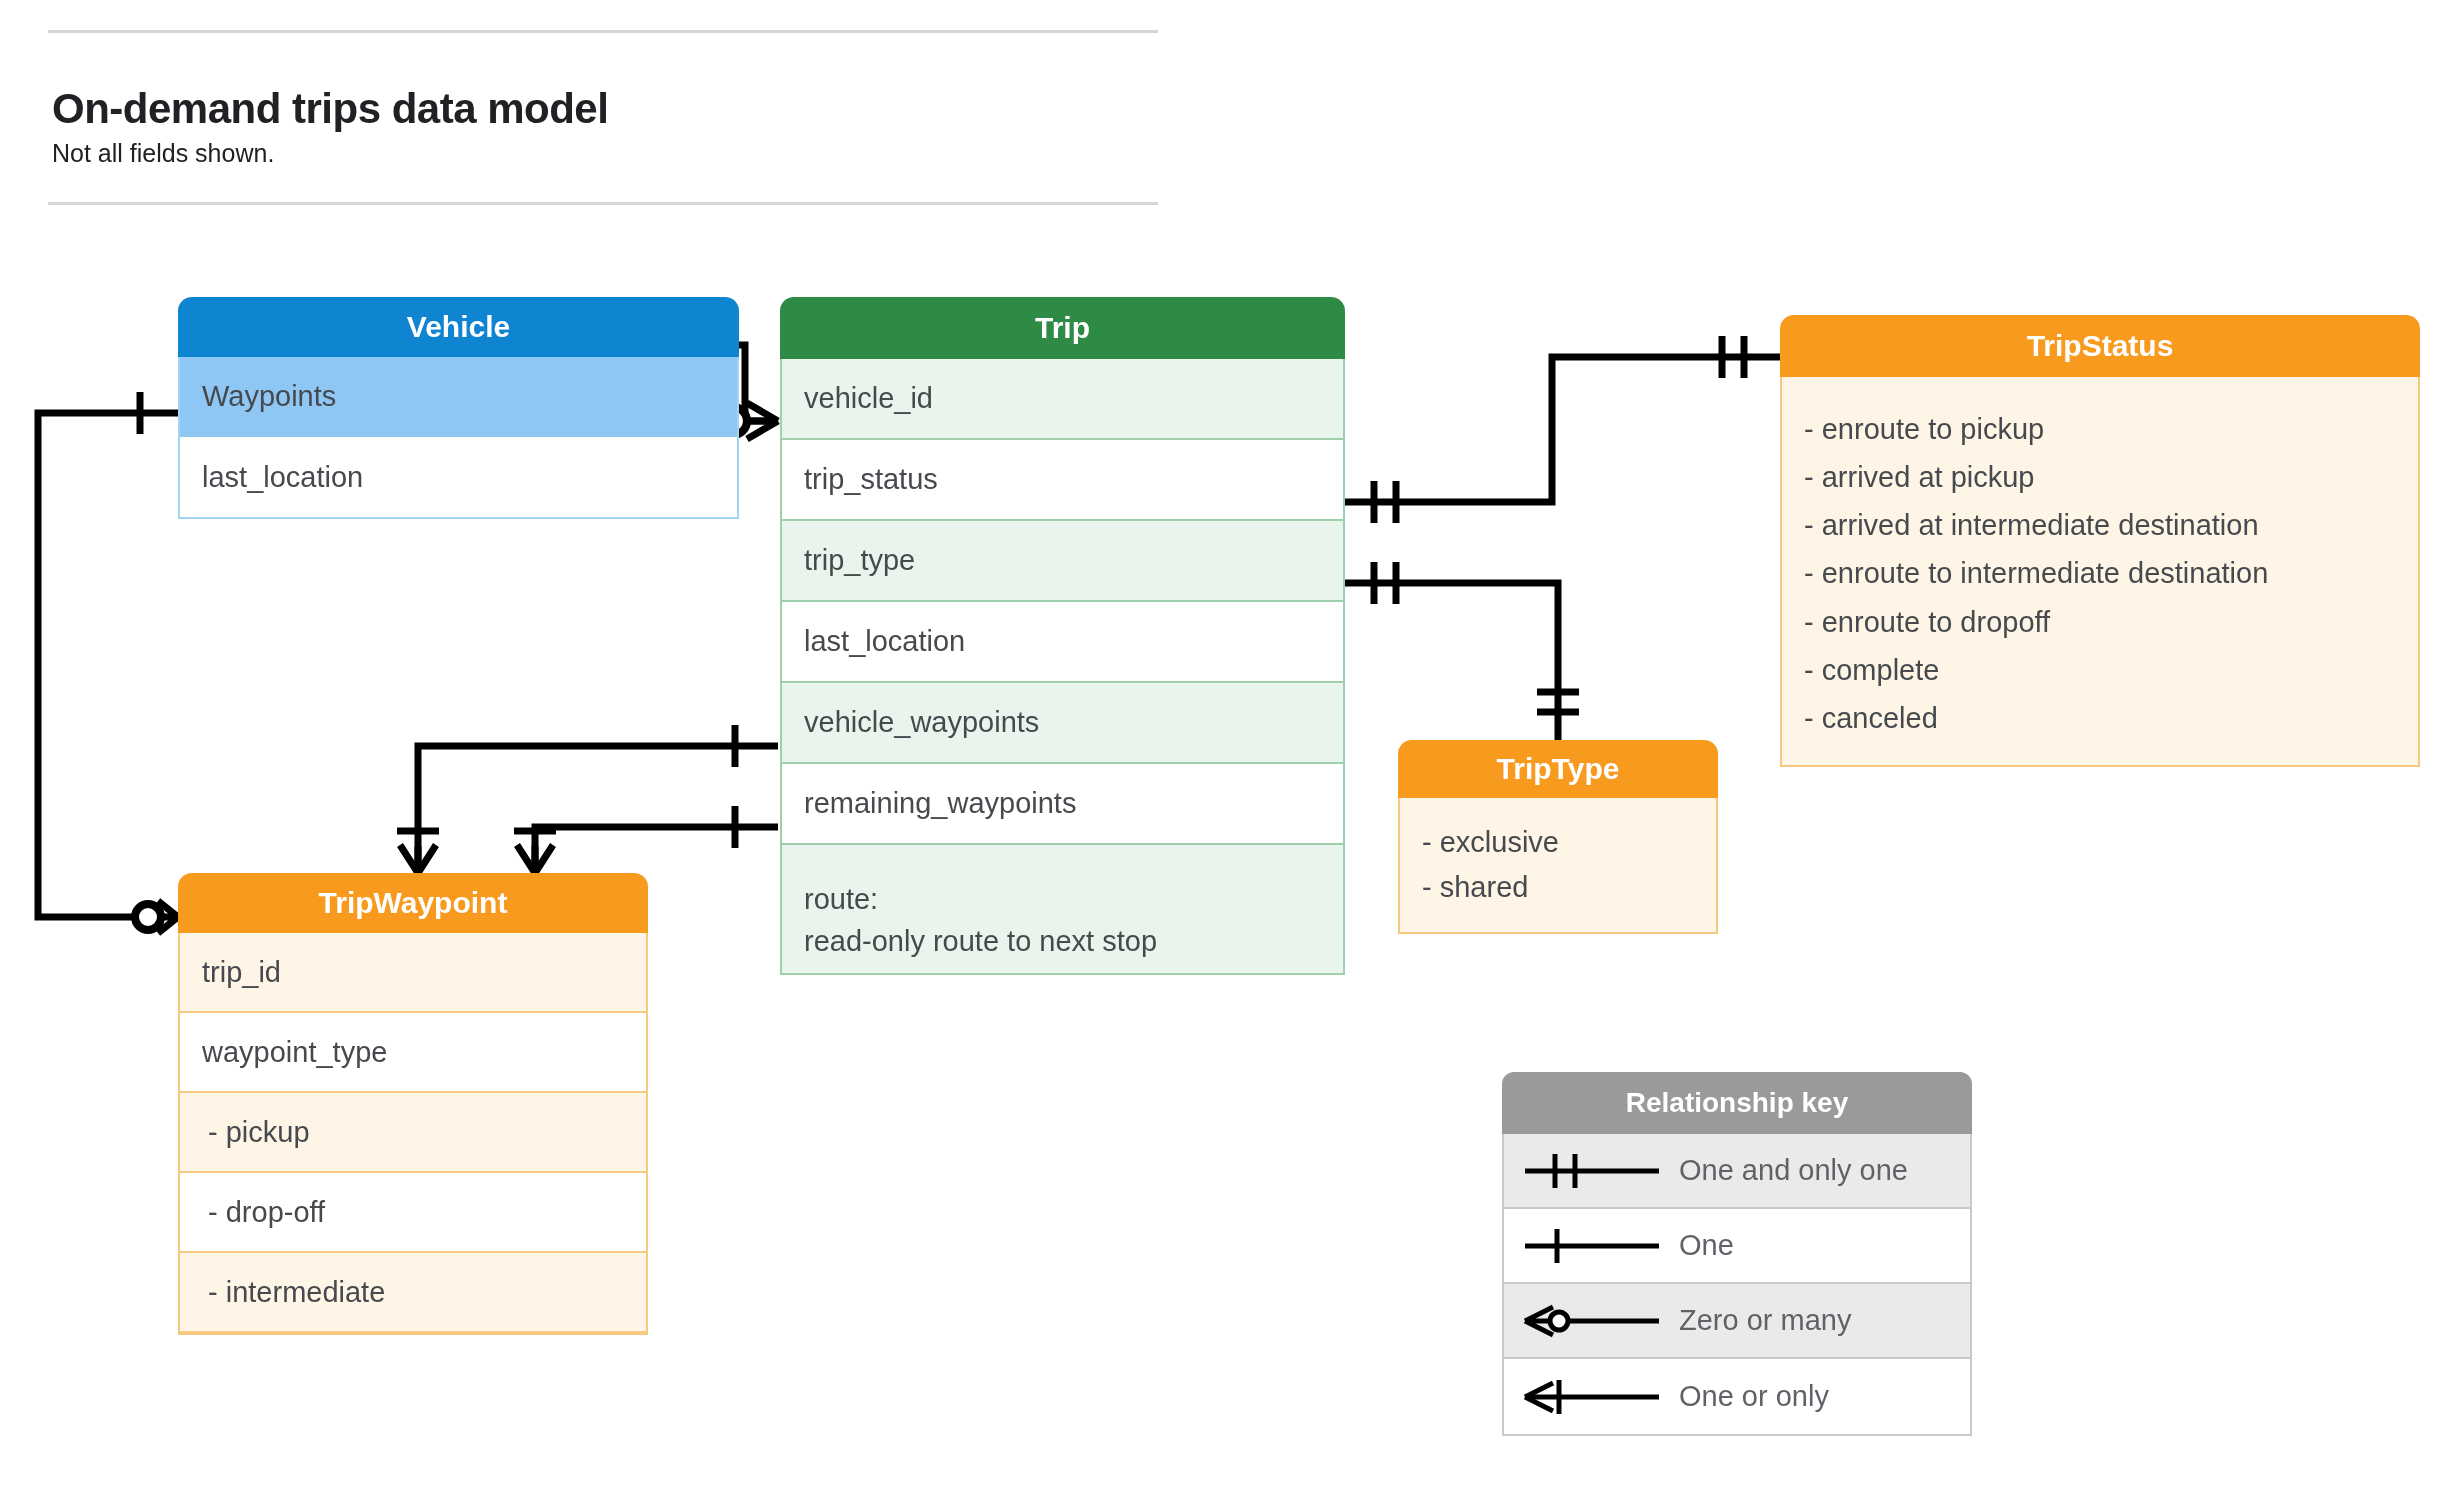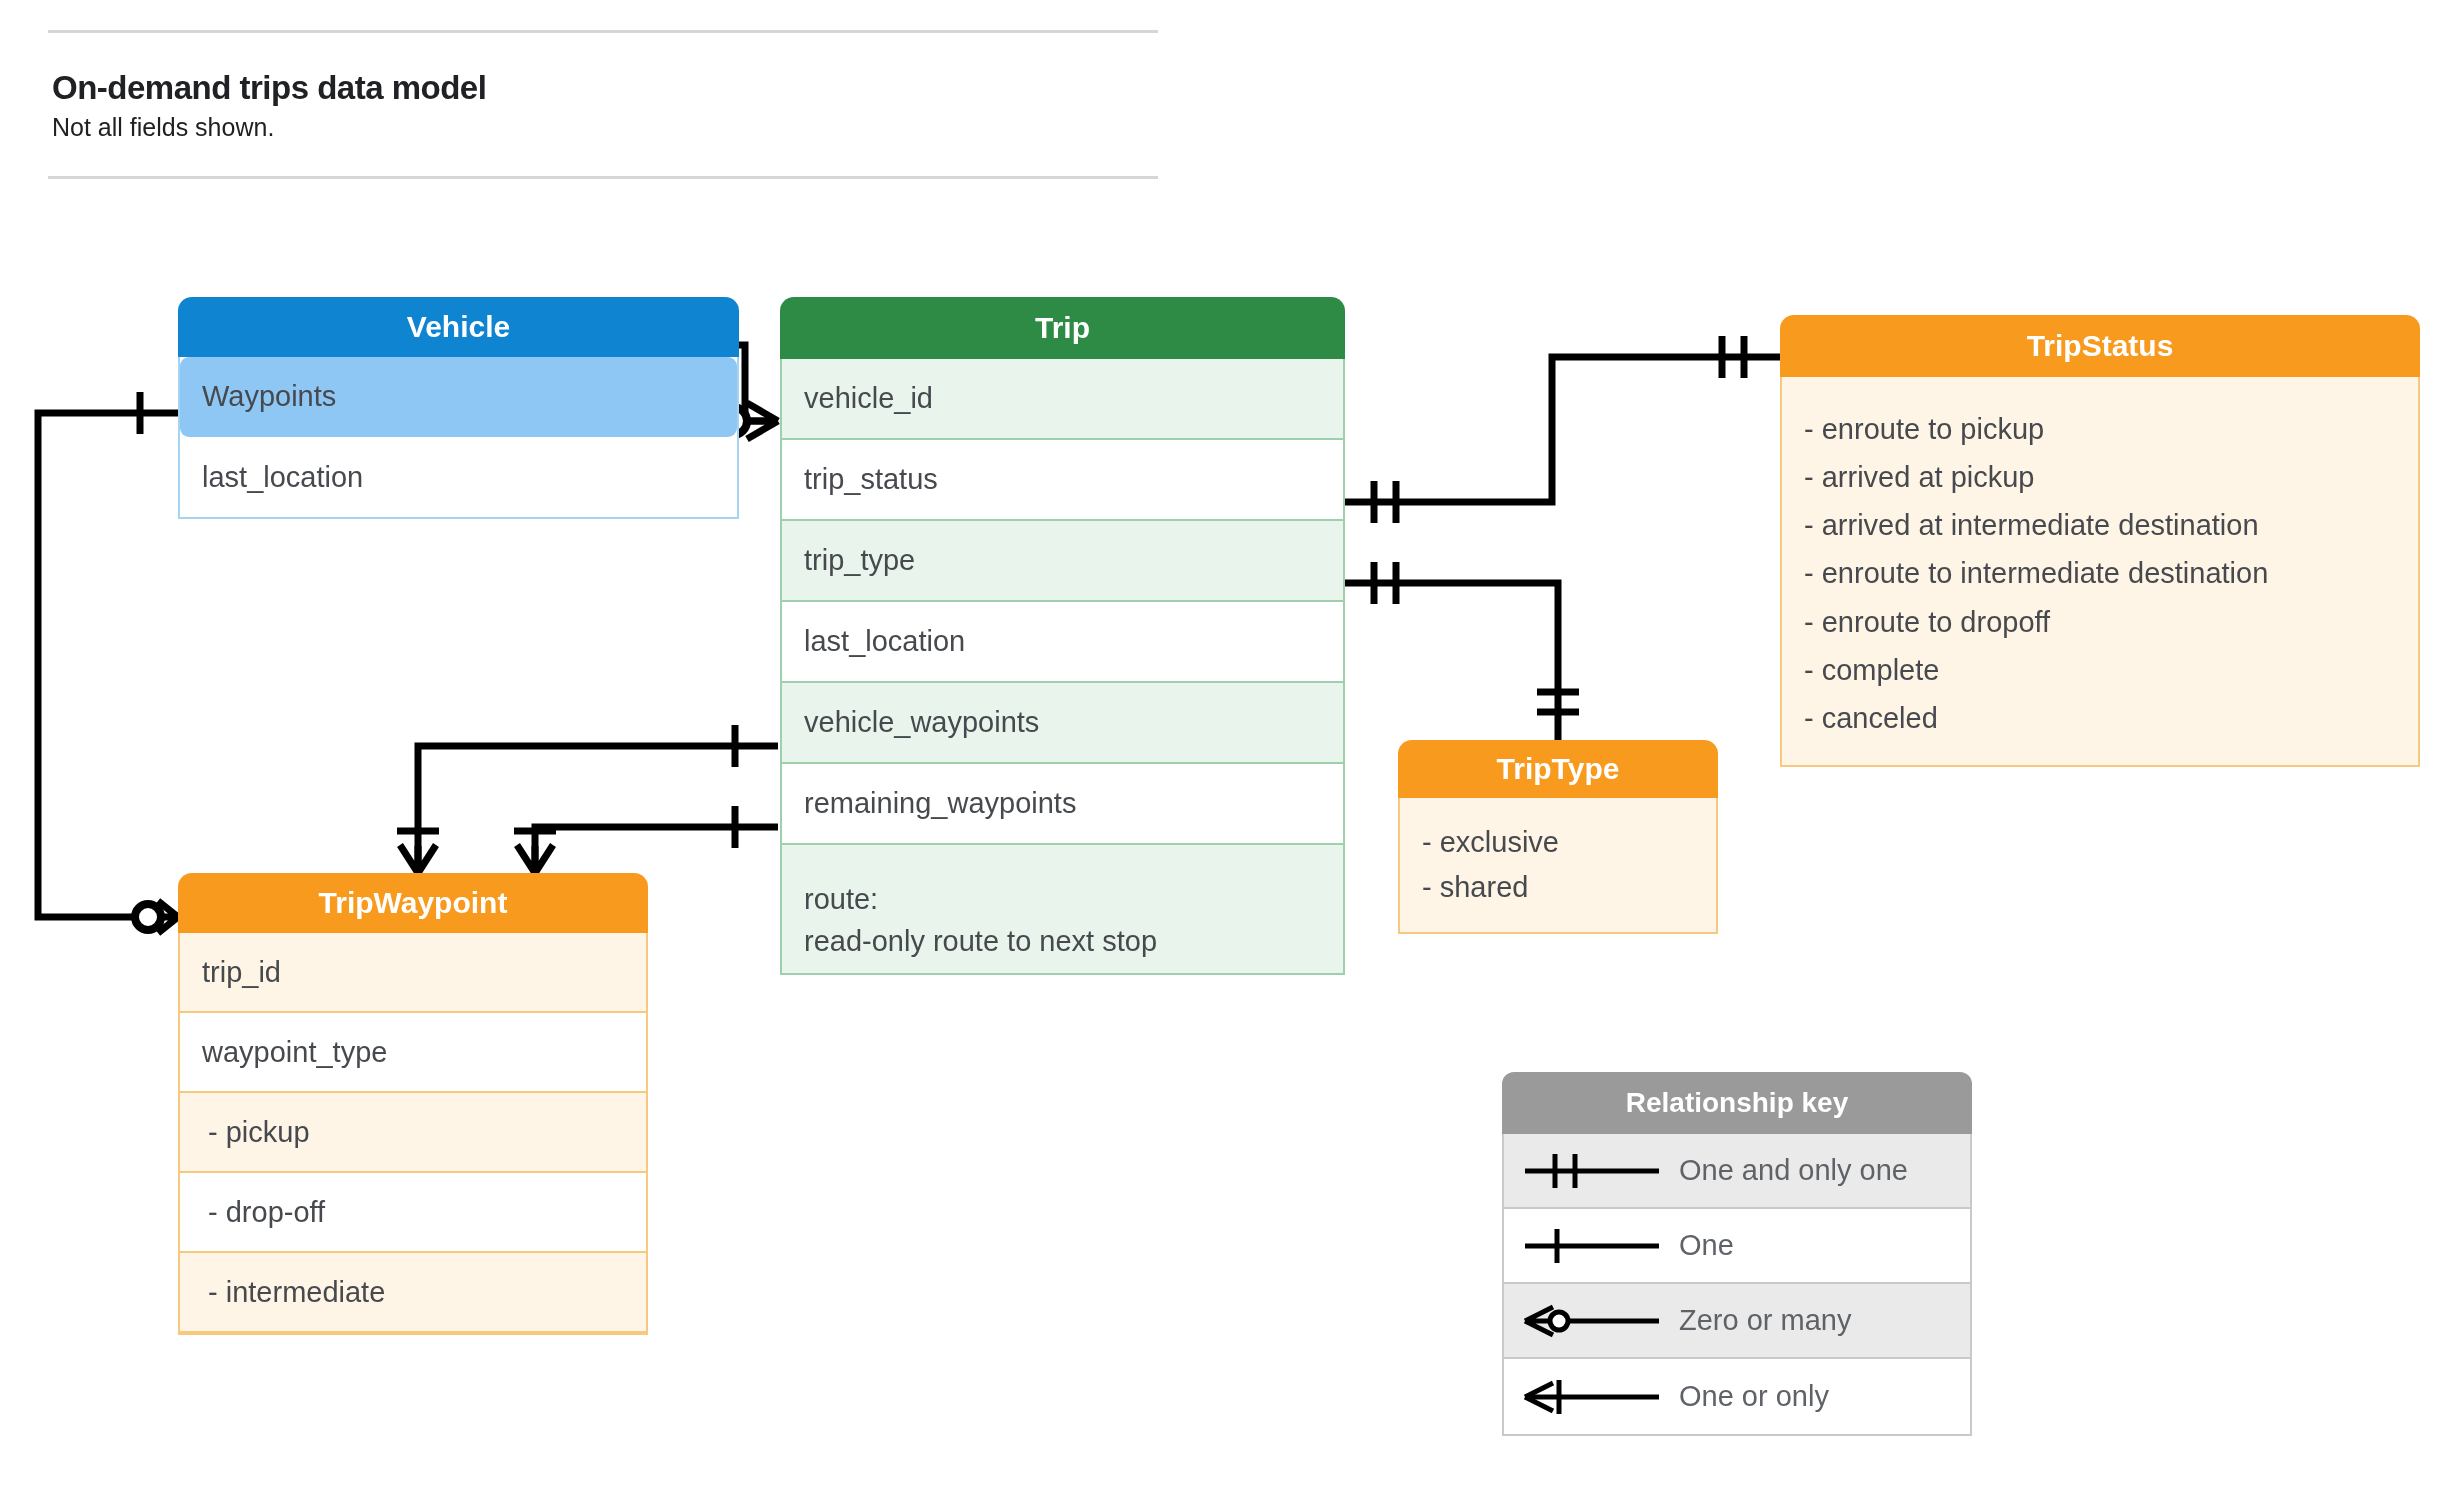--- a/index.html
+++ b/index.html
@@ -21,25 +21,25 @@
     left: 48px;
     top: 30px;
     width: 1110px;
   }
   .rule {
     height: 3px;
     background: #d6d6d6;
     width: 100%;
   }
   #page-title {
-    font-size: 33px;
+    font-size: 42px;
     font-weight: bold;
     color: #202124;
     letter-spacing: -0.5px;
-    margin: 36px 0 6px 4px;
+    margin: 52px 0 6px 4px;
   }
   #page-subtitle {
     font-size: 25px;
     color: #202124;
     margin: 0 0 34px 4px;
   }
 
   
   .entity {
     position: absolute;
@@ -72,21 +72,21 @@
     color: #46494d;
     border-bottom: 2px solid transparent;
   }
   .row:last-child { border-bottom: none; }
 
   
   #entity-vehicle { left: 178px; top: 297px; width: 561px; }
   #entity-vehicle .entity-header { height: 60px; background: #0f84d1; }
   #entity-vehicle .entity-body { border-color: #a5d4f3; background: #ffffff; }
   #entity-vehicle .row { height: 80px; }
-  #entity-vehicle .row.r0 { background: #8fc7f4; border-radius: 9px; }
+  #entity-vehicle .row.r0 { background: #8fc7f4; }
   #entity-vehicle .row.r1 { background: #ffffff; }
 
   
   #entity-trip { left: 780px; top: 297px; width: 565px; }
   #entity-trip .entity-header { height: 62px; background: #2e8b46; }
   #entity-trip .entity-body { border-color: #9fd0ae; }
   #entity-trip .row { height: 81px; border-bottom: 2px solid #9fd0ae; }
   #entity-trip .row.tinted { background: #e9f4ec; }
   #entity-trip .row.plain { background: #ffffff; }
   #entity-trip .row.tall {

